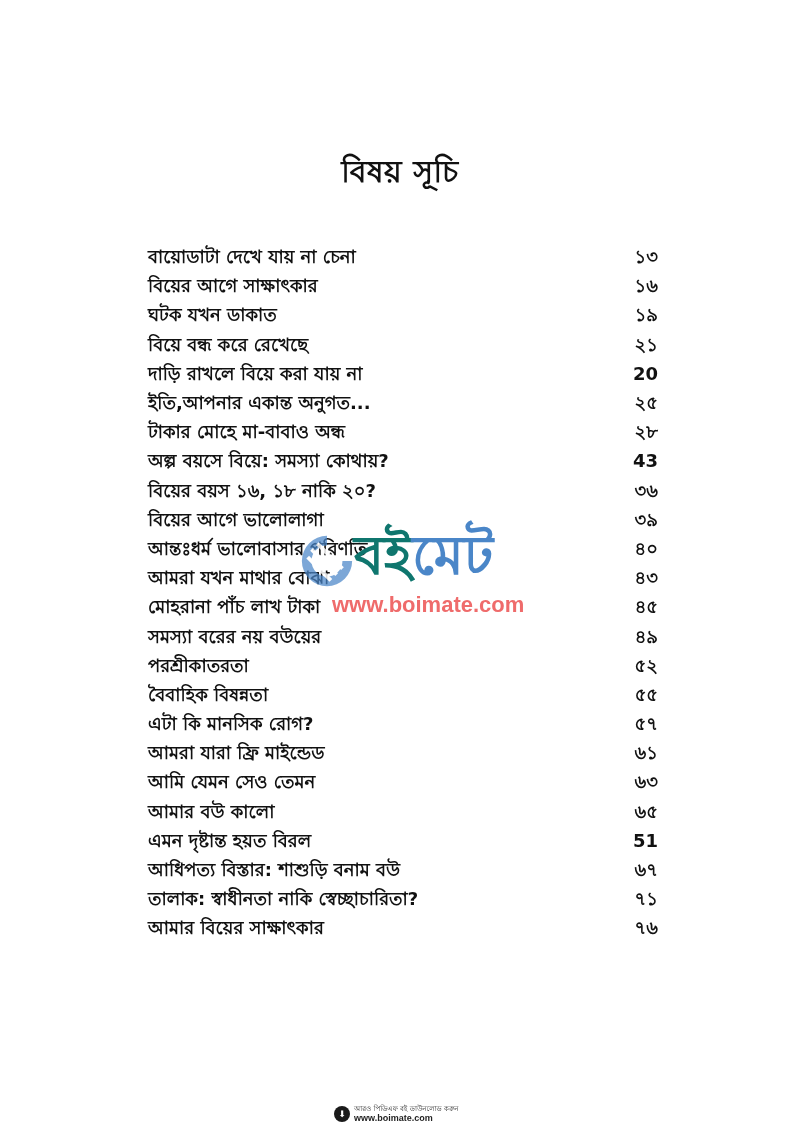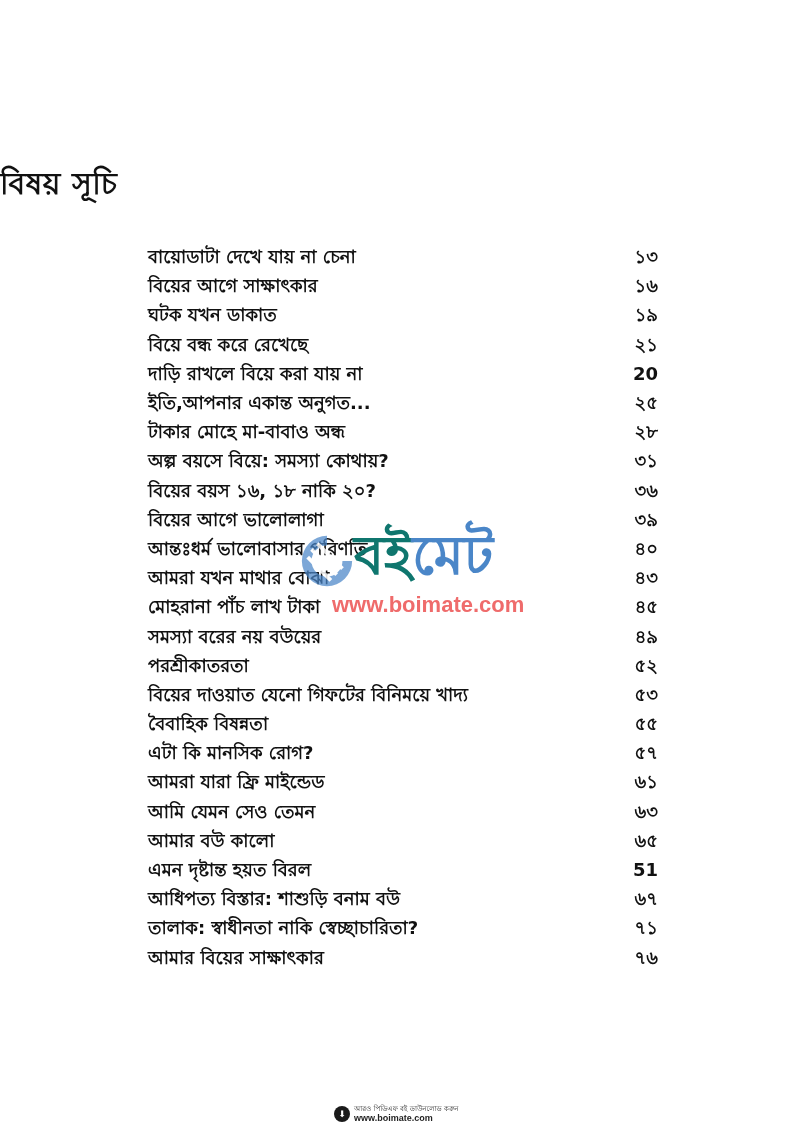--- a/index.html
+++ b/index.html
@@ -10,24 +10,24 @@
     body {
       width: 800px;
       height: 1142px;
       position: relative;
       overflow: hidden;
       font-family: "DejaVu Sans", sans-serif;
       color: #111111;
     }
     .page-title {
       position: absolute;
-      top: 160px;
+      top: 148px;
       left: 0;
       width: 800px;
-      text-align: left;
+      text-align: center;
       font-size: 30px;
       font-weight: bold;
       letter-spacing: 0.5px;
     }
     .toc {
       position: absolute;
       top: 242px;
       left: 148px;
       width: 510px;
     }
@@ -152,21 +152,21 @@
   <div class="toc-row">
       <span class="toc-title">ইতি,আপনার একান্ত অনুগত...</span>
       <span class="toc-page">২৫</span>
     </div>
   <div class="toc-row">
       <span class="toc-title">টাকার মোহে মা-বাবাও অন্ধ</span>
       <span class="toc-page">২৮</span>
     </div>
   <div class="toc-row">
       <span class="toc-title">অল্প বয়সে বিয়ে: সমস্যা কোথায়?</span>
-      <span class="toc-page">৩১</span>
+      <span class="toc-page">43</span>
     </div>
   <div class="toc-row">
       <span class="toc-title">বিয়ের বয়স ১৬, ১৮ নাকি ২০?</span>
       <span class="toc-page">৩৬</span>
     </div>
   <div class="toc-row">
       <span class="toc-title">বিয়ের আগে ভালোলাগা</span>
       <span class="toc-page">৩৯</span>
     </div>
   <div class="toc-row">
@@ -181,24 +181,20 @@
       <span class="toc-title">মোহরানা পাঁচ লাখ টাকা</span>
       <span class="toc-page">৪৫</span>
     </div>
   <div class="toc-row">
       <span class="toc-title">সমস্যা বরের নয় বউয়ের</span>
       <span class="toc-page">৪৯</span>
     </div>
   <div class="toc-row">
       <span class="toc-title">পরশ্রীকাতরতা</span>
       <span class="toc-page">৫২</span>
-    </div>
-  <div class="toc-row">
-      <span class="toc-title">বিয়ের দাওয়াত যেনো গিফটের বিনিময়ে খাদ্য</span>
-      <span class="toc-page">৫৩</span>
     </div>
   <div class="toc-row">
       <span class="toc-title">বৈবাহিক বিষন্নতা</span>
       <span class="toc-page">৫৫</span>
     </div>
   <div class="toc-row">
       <span class="toc-title">এটা কি মানসিক রোগ?</span>
       <span class="toc-page">৫৭</span>
     </div>
   <div class="toc-row">

